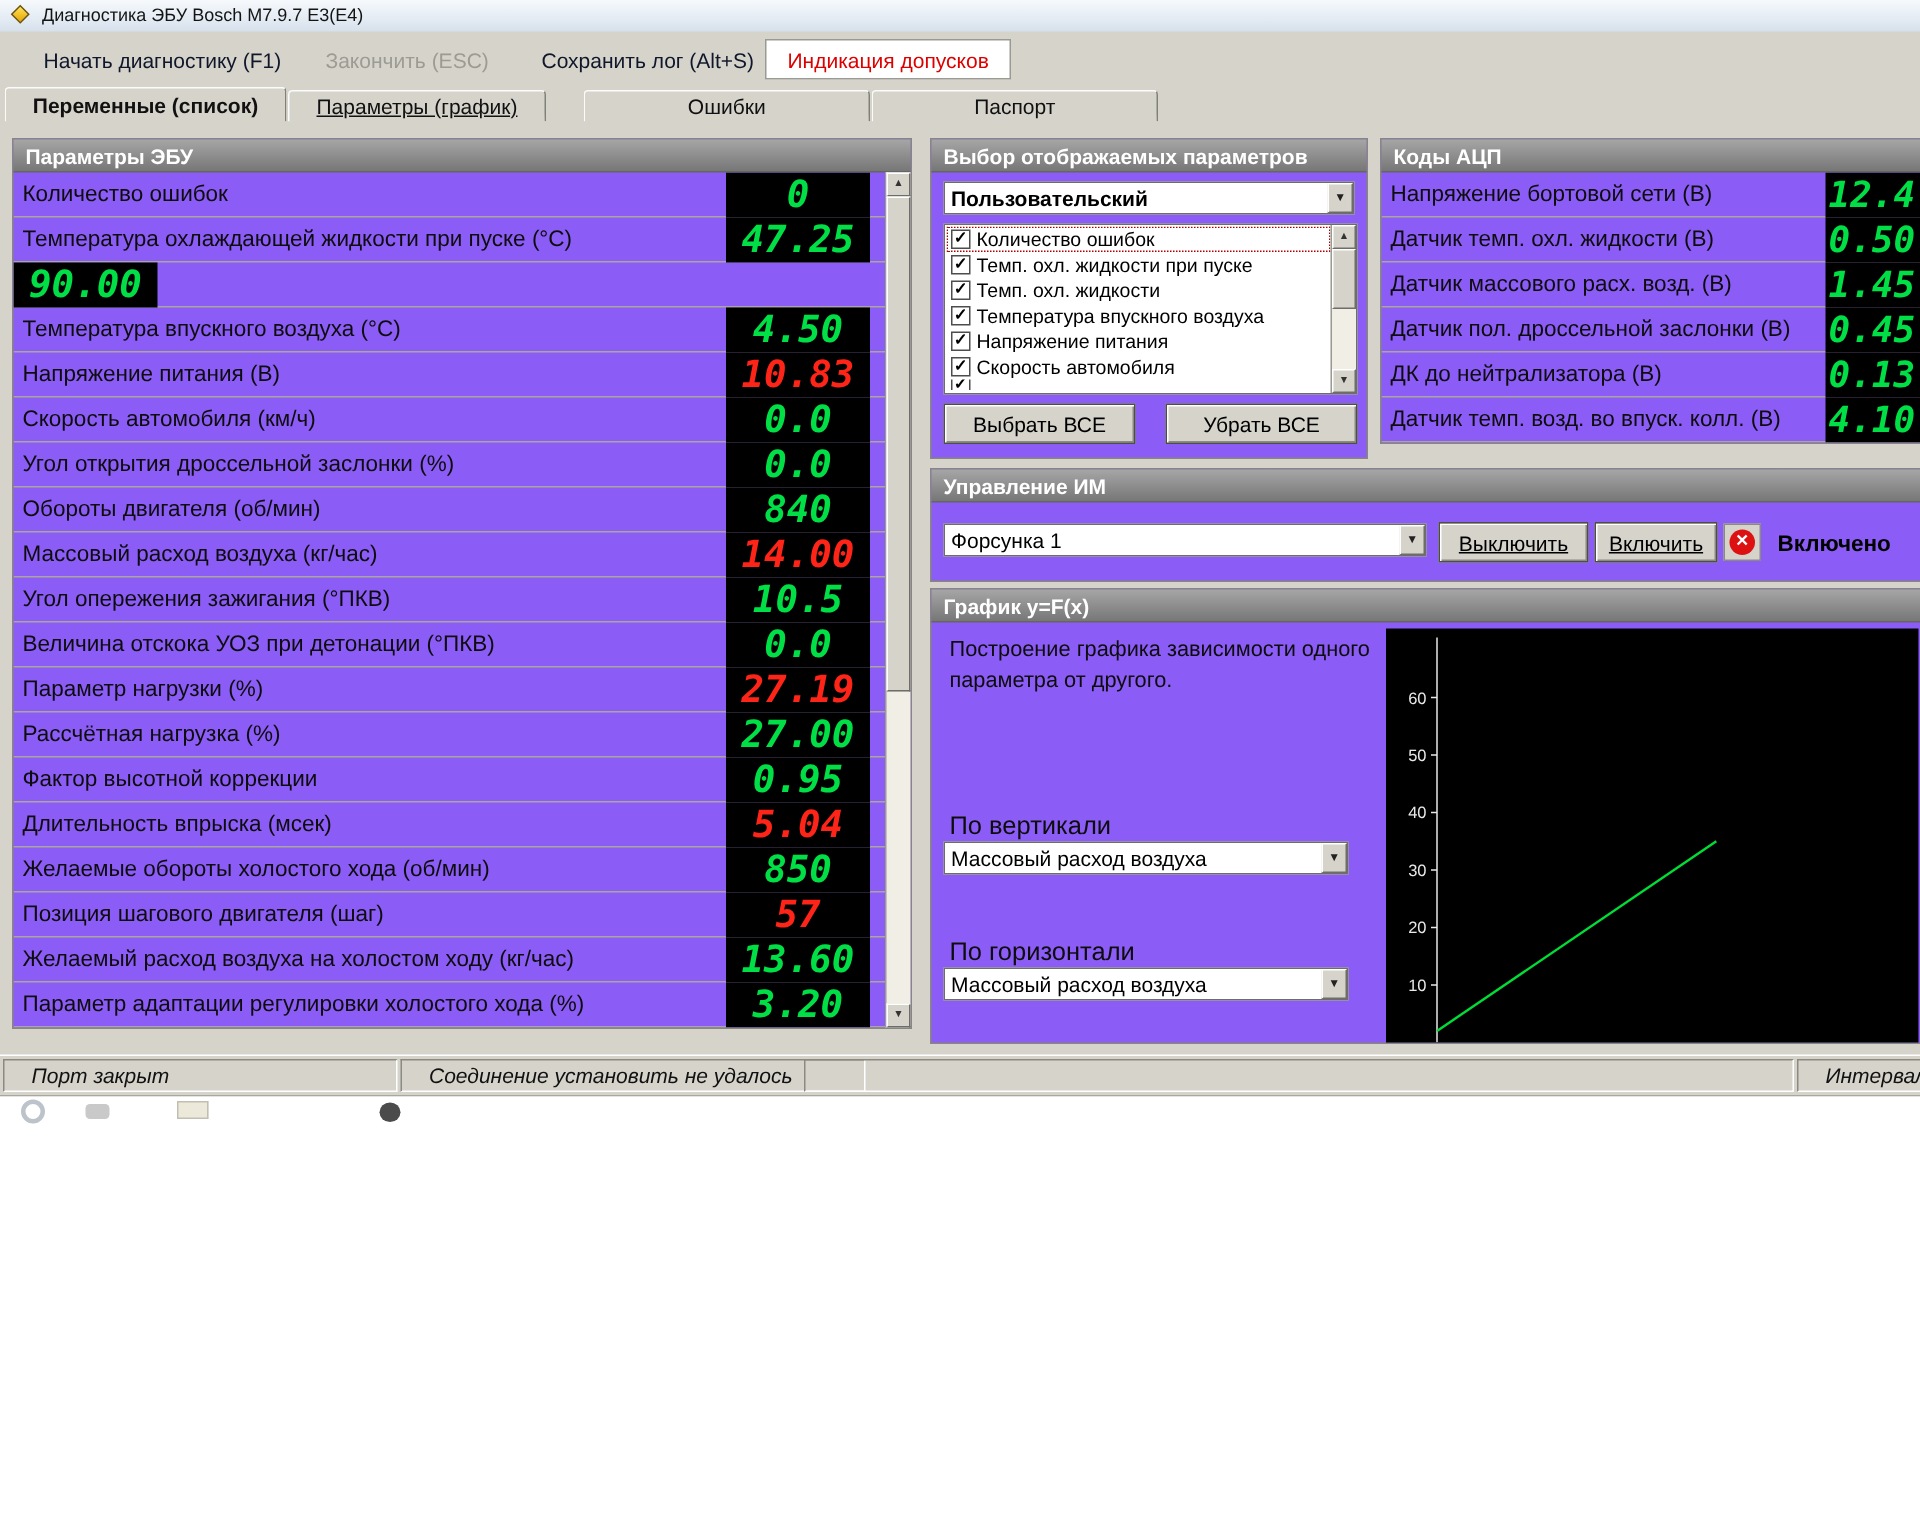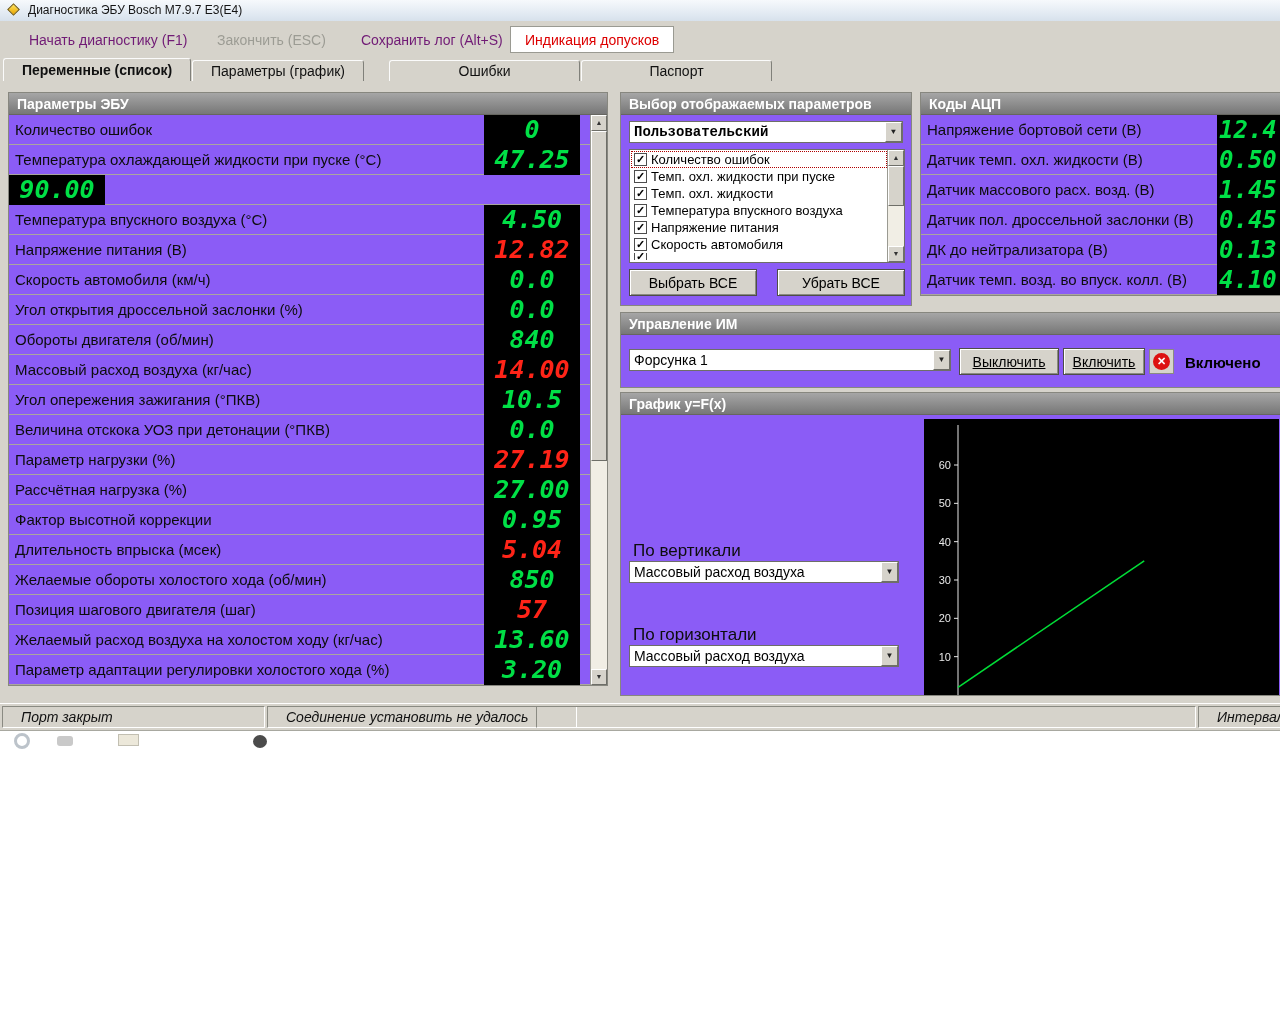--- a/index.html
+++ b/index.html
@@ -10,21 +10,21 @@
   .titlebar { position:absolute; left:0; top:0; width:100%; height:29px;
     background:linear-gradient(180deg,#f6f9fc 0%,#dfe8f1 55%,#ccd8e5 100%); border-bottom:1px solid #9aa7b5; }
   .app-icon { position:absolute; left:7px; top:3px; width:15px; height:15px; }
   .app-icon .diamond { position:absolute; left:2px; top:2px; width:9px; height:9px;
     background:linear-gradient(135deg,#ffe35a,#e8a400); border:1px solid #6d5200; transform:rotate(45deg); }
   .title-text { position:absolute; left:28px; top:3px; font-size:12px; color:#141414; white-space:nowrap; }
 
   
   .toolbar { position:absolute; left:0; top:21px; width:100%; height:37px; background:#d6d3cb; }
   .tb-btn { position:absolute; top:5px; height:27px; padding:0 14px; background:transparent; border:1px solid transparent;
-    font-family:inherit; font-size:14px; color:#701a75; white-space:nowrap; }
+    font-family:inherit; font-size:14px; color:#0f172a; white-space:nowrap; }
   .tb-btn.disabled { color:#9c9c94; }
   .tb-btn.active-red { background:#ffffff; border:1px solid #9a9a92; color:var(--accent-red); }
 
   
   .tabs { position:absolute; left:0; top:58px; width:100%; height:23px; background:#d6d3cb; }
   .tab { position:absolute; top:2px; height:21px; background:#d6d3cb; border:1px solid #80807a; border-bottom:none;
     border-top-color:#fbfbfb; border-left-color:#fbfbfb; border-radius:3px 3px 0 0;
     text-align:center; font-size:14px; line-height:20px; color:#111; }
   .tab.active { top:0; height:23px; font-weight:bold; line-height:22px; z-index:3; }
 
@@ -115,21 +115,21 @@
 
   <div class="toolbar">
     <button class="tb-btn" style="left:14px;">Начать диагностику (F1)</button>
     <button class="tb-btn disabled" style="left:202px;">Закончить (ESC)</button>
     <button class="tb-btn" style="left:346px;">Сохранить лог (Alt+S)</button>
     <button class="tb-btn active-red" style="left:510px;">Индикация допусков</button>
   </div>
 
   <div class="tabs">
     <div class="tab active" style="left:3px; width:188px;">Переменные (список)</div>
-    <div class="tab" style="left:192px; width:172px;">Параметры (график)</div>
+    <div class="tab" style="left:192px; width:172px;text-decoration:underline;">Параметры (график)</div>
     <div class="tab" style="left:389px; width:191px;">Ошибки</div>
     <div class="tab" style="left:581px; width:191px;">Паспорт</div>
   </div>
 
   <div class="panel" style="left:8px; top:92px; width:600px; height:594px;">
     <div class="panel-header">Параметры ЭБУ</div>
     <div class="ptable" id="ecu-table">
   <div class="prow">
     <div class="plabel">Количество ошибок</div>
     <div class="pvalue lcd-green">0</div>
@@ -144,21 +144,21 @@
     <div class="pvalue lcd-green">90.00</div>
   </div>
 
   <div class="prow">
     <div class="plabel">Температура впускного воздуха (°C)</div>
     <div class="pvalue lcd-green">4.50</div>
   </div>
 
   <div class="prow">
     <div class="plabel">Напряжение питания (В)</div>
-    <div class="pvalue lcd-red">12.82</div>
+    <div class="pvalue lcd-red">10.83</div>
   </div>
 
   <div class="prow">
     <div class="plabel">Скорость автомобиля (км/ч)</div>
     <div class="pvalue lcd-green">0.0</div>
   </div>
 
   <div class="prow">
     <div class="plabel">Угол открытия дроссельной заслонки (%)</div>
     <div class="pvalue lcd-green">0.0</div>
@@ -226,21 +226,21 @@
 </div>
     <div class="vscroll">
       <div class="sb-btn up">▲</div>
       <div class="sb-thumb" style="top:16px; height:330px;"></div>
       <div class="sb-btn down">▼</div>
     </div>
   </div>
 
   <div class="panel" style="left:620px; top:92px; width:292px; height:214px;">
     <div class="panel-header">Выбор отображаемых параметров</div>
-    <div class="combo" style="left:8px; top:28px; width:274px;font-family:Liberation Mono, monospace;">
+    <div class="combo" style="left:8px; top:28px; width:274px;">
       <span class="combo-text bold">Пользовательский</span>
       <span class="combo-btn">▼</span>
     </div>
     <div class="checklist" style="left:8px; top:56px; width:276px; height:114px;">
       <div class="citems" id="checklist-items">
   <div class="citem selected">
     <span class="cb"><span class="mark">✓</span></span>
     <span class="clabel">Количество ошибок</span>
   </div>
 
@@ -328,20 +328,21 @@
     <button class="btn3d ulined" style="left:338px; top:35px; width:100px; height:27px;text-align:center;">Выключить</button>
     <button class="btn3d ulined" style="left:442px; top:35px; width:82px; height:27px;">Включить</button>
     <button class="redx" style="left:528px; top:36px;">
       <span class="redx-circle">✕</span>
     </button>
     <span class="status-on" style="left:564px; top:41px;">Включено</span>
   </div>
 
   <div class="panel" style="left:620px; top:392px; width:664px; height:304px;">
     <div class="panel-header">График y=F(x)</div>
+    <div class="graph-desc">Построение графика зависимости одного параметра от другого.</div>
     <div class="axis-label" style="left:12px; top:148px;">По вертикали</div>
     <div class="combo" style="left:8px; top:168px; width:270px;">
       <span class="combo-text">Массовый расход воздуха</span>
       <span class="combo-btn">▼</span>
     </div>
     <div class="axis-label" style="left:12px; top:232px;">По горизонтали</div>
     <div class="combo" style="left:8px; top:252px; width:270px;">
       <span class="combo-text">Массовый расход воздуха</span>
       <span class="combo-btn">▼</span>
     </div>

